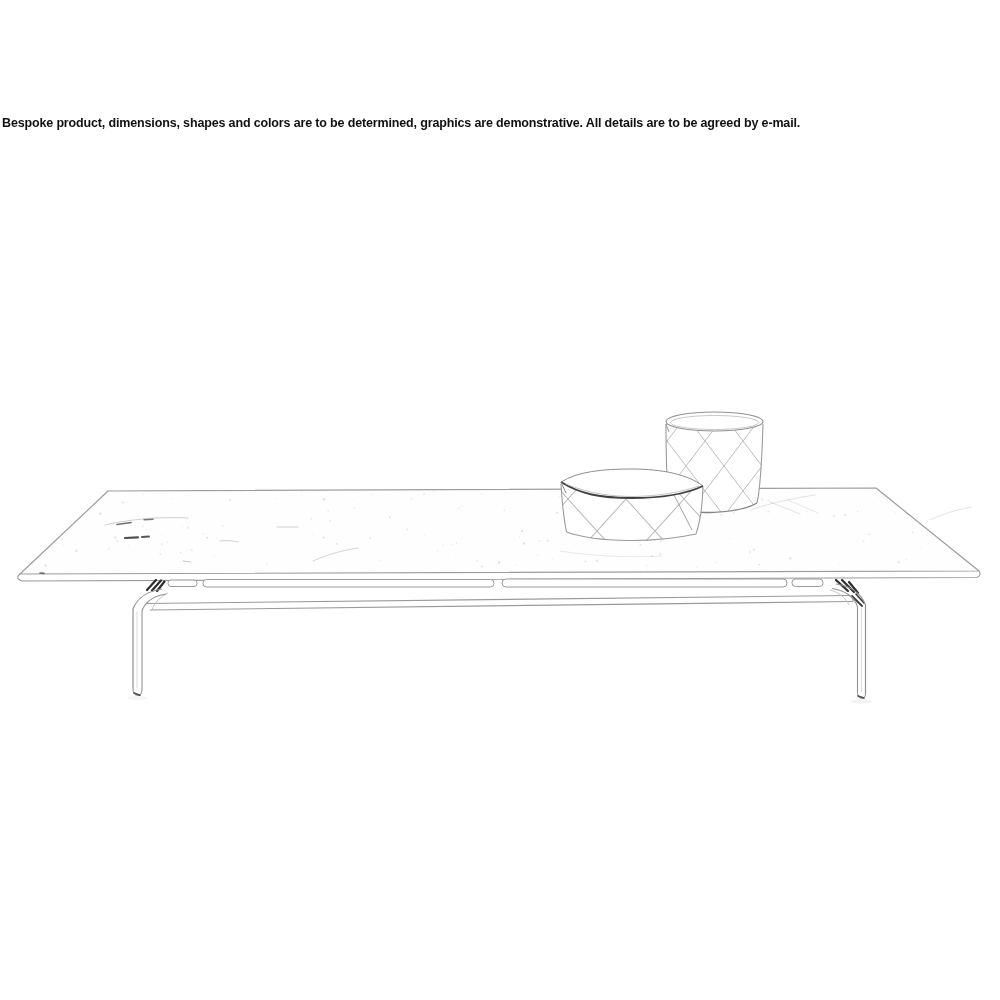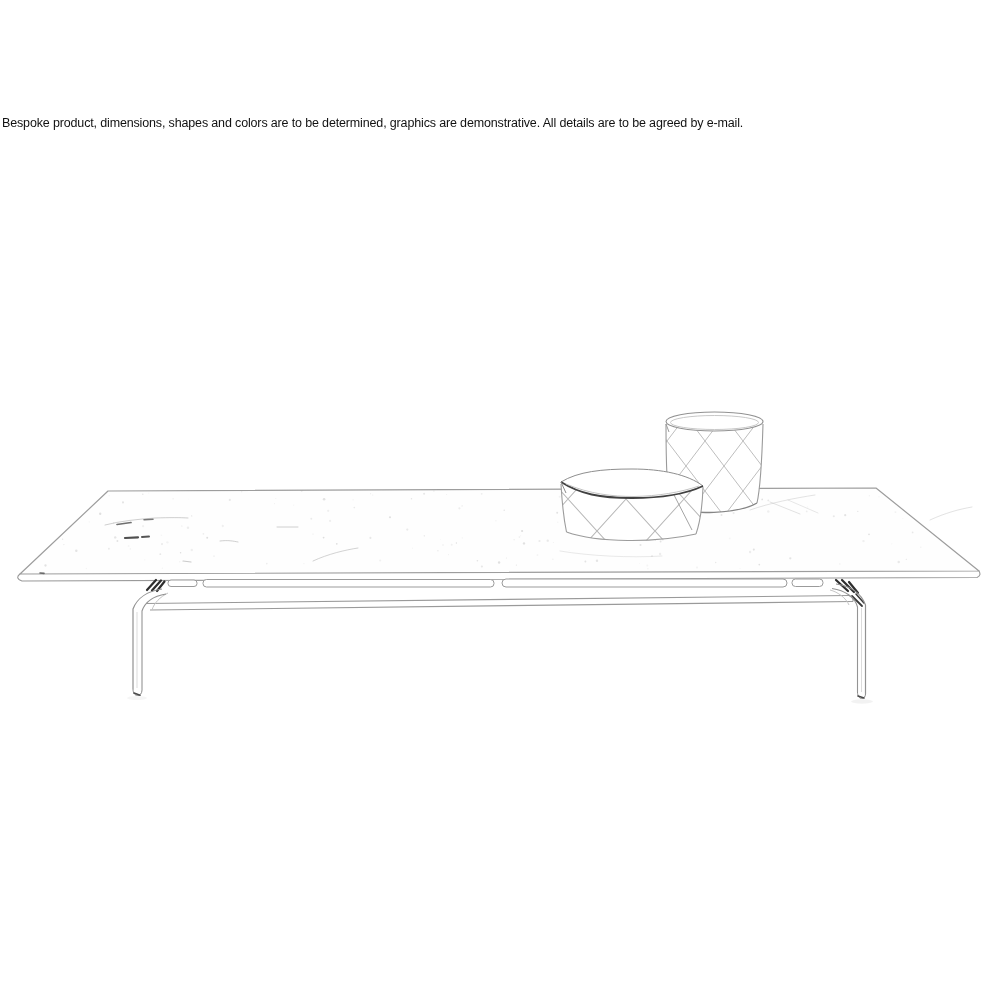--- a/index.html
+++ b/index.html
@@ -7,21 +7,21 @@
     width:1000px;height:1000px;
     background:#ffffff;
     position:relative;
     overflow:hidden;
     font-family:"Liberation Sans", sans-serif;
   }
   .disclaimer{
     position:absolute;
     left:2px; top:116px;
     font-size:12.5px;
-    font-weight:400;
+    font-weight:700;
     letter-spacing:-0.15px;
     color:#111111;
     white-space:nowrap;
   }
   .sketch-wrap{
     position:absolute;
     left:0; top:0;
     width:1000px; height:1000px;
   }
 </style>

